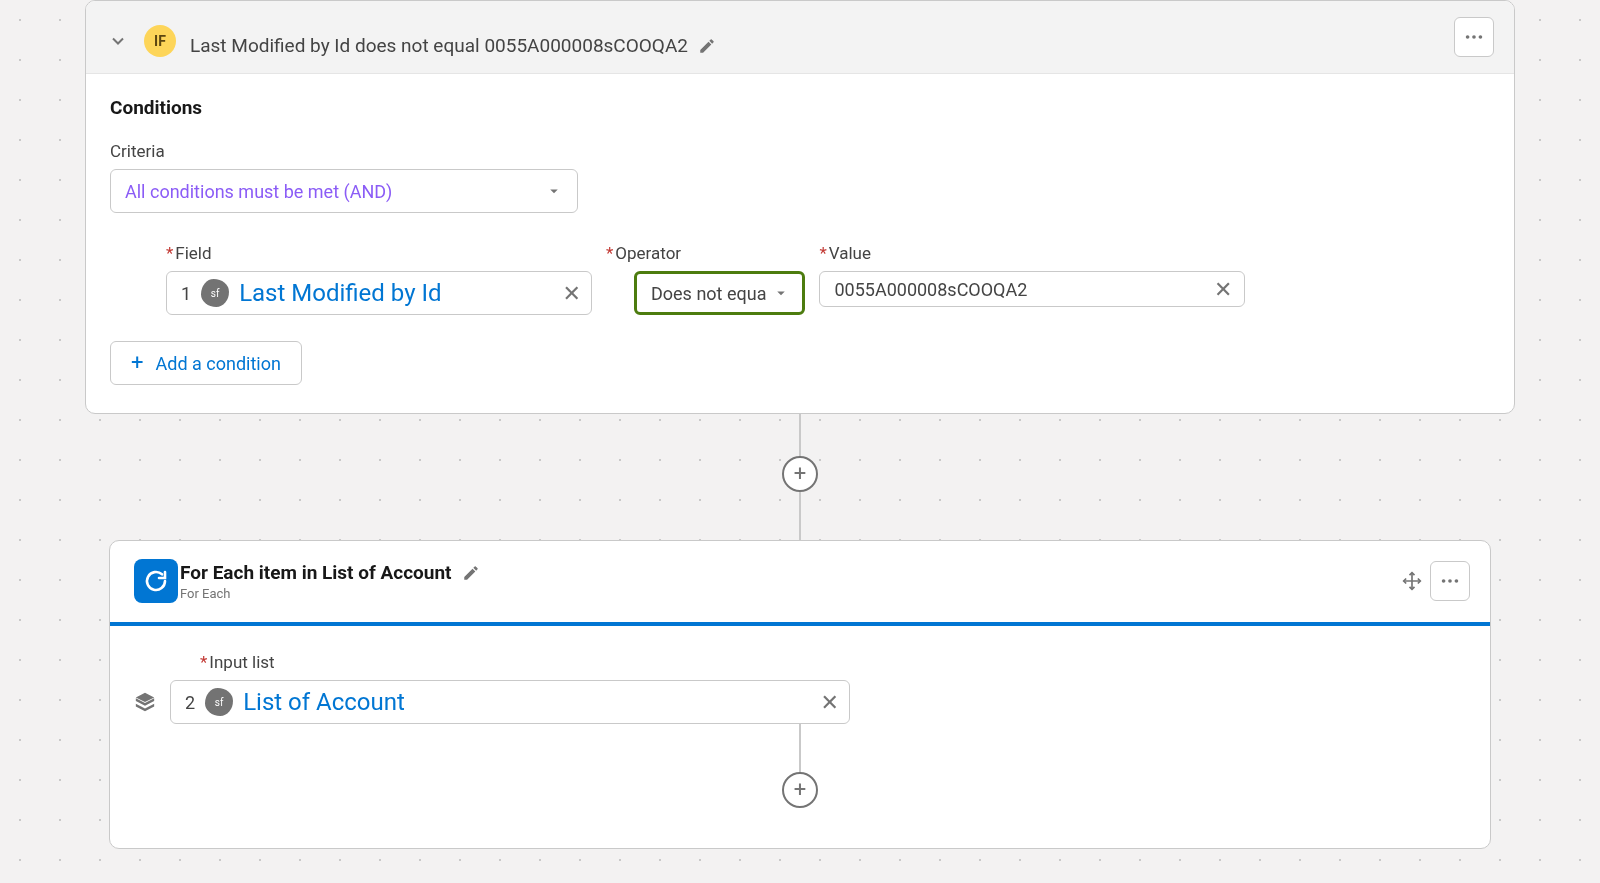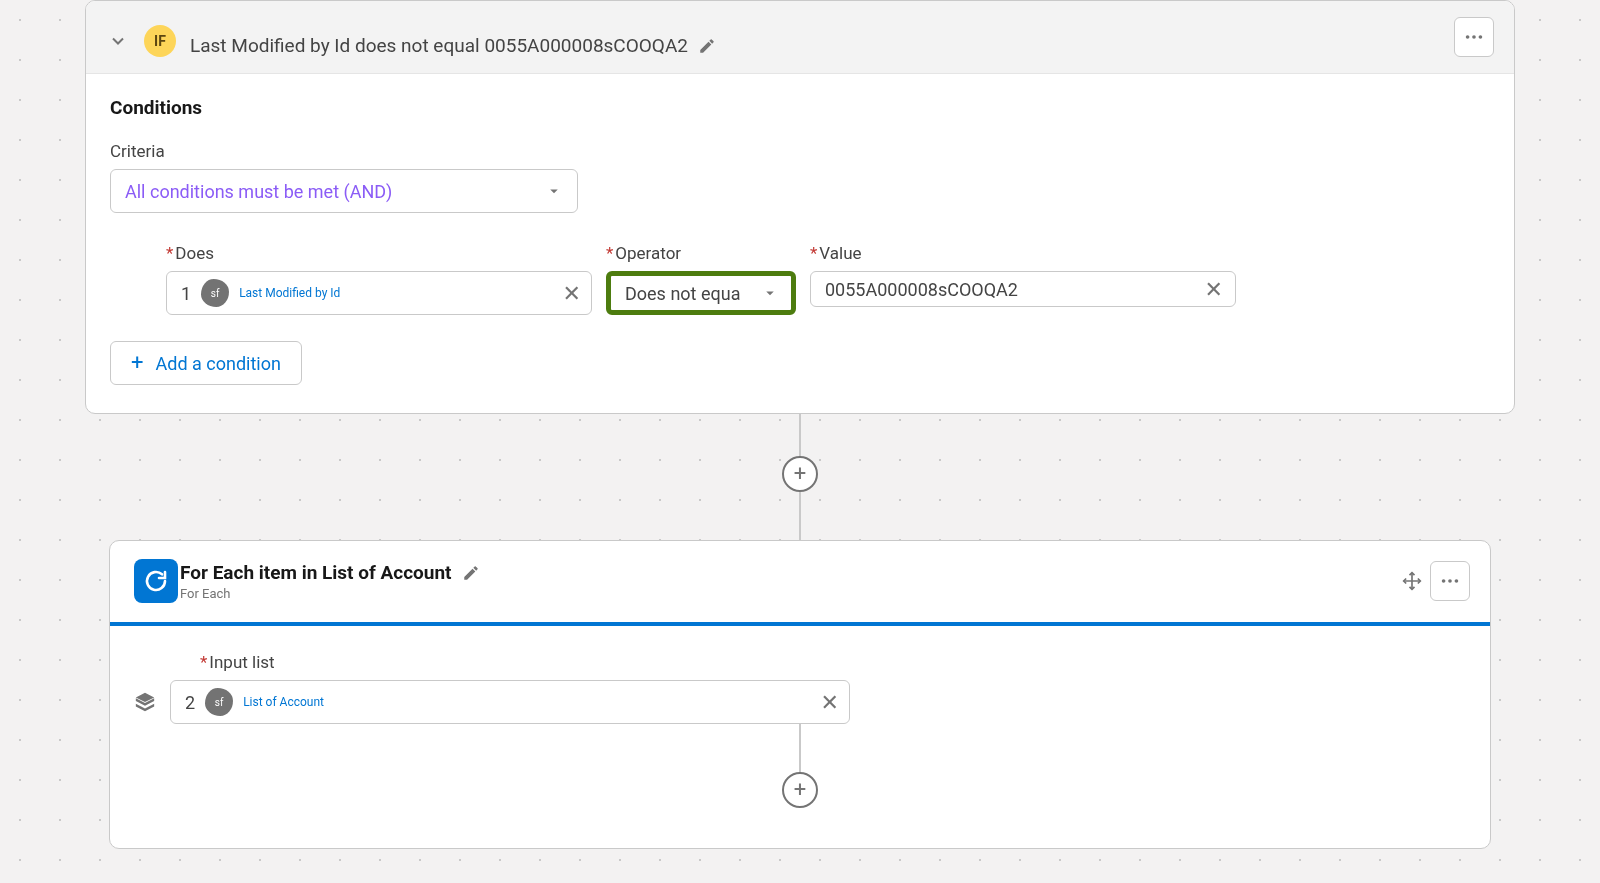--- a/index.html
+++ b/index.html
@@ -117,38 +117,39 @@
   .rownum { color: #444; font-size: 18px; }
   .sf-cloud {
     background: #737373;
     color: #fff;
     font-size: 10px;
     border-radius: 50% 60% 50% 60% / 60% 50% 60% 50%;
     width: 28px; height: 28px;
     display: inline-flex; align-items:center; justify-content:center;
     flex-shrink: 0;
   }
-  .field-link { color: #0176d3; font-size: 12px; flex: 1; }
+  .field-link { color: #0176d3; font-size: 24px; flex: 1; }
   .x-icon { color: #747474; font-size: 22px; cursor: pointer; }
 
   .op-box {
-    border: 5px solid #4d7c0f;
+    border: 3px solid #4d7c0f;
     border-radius: 6px;
     height: 44px;
     display: flex;
     align-items: center;
     justify-content: space-between;
     padding: 0 12px 0 14px;
     background: #fff;
     margin-top: 8px;
     font-size: 18px;
     color: #444;
     cursor: pointer;
     overflow: hidden;
     white-space: nowrap;
+    margin-left: 28px;
   }
   .op-text { overflow:hidden; text-overflow: clip; flex: 1; margin-right: 6px; }
 
   .val-box {
     border: 1px solid #c9c9c9;
     border-radius: 6px;
     height: 36px;
     display: flex;
     align-items: center;
     justify-content: space-between;
@@ -298,21 +299,21 @@
       <div class="criteria-select">
         <span>All conditions must be met (AND)</span>
         <svg width="18" height="18" viewBox="0 0 24 24" fill="#747474">
             <path d="M7 10l5 5 5-5z"></path>
           </svg>
       </div>
 
       <div class="cond-row">
         <div class="cond-col field">
           <div class="label-small">
-            <span class="req-star">*</span><span>Does</span>
+            <span class="req-star">*</span><span>Field</span>
           </div>
           <div class="field-box">
             <span class="rownum">1</span>
             <span class="sf-cloud">sf</span>
             <span class="field-link">Last Modified by Id</span>
             <span class="x-icon">✕</span>
           </div>
         </div>
 
         <div class="cond-col op">

